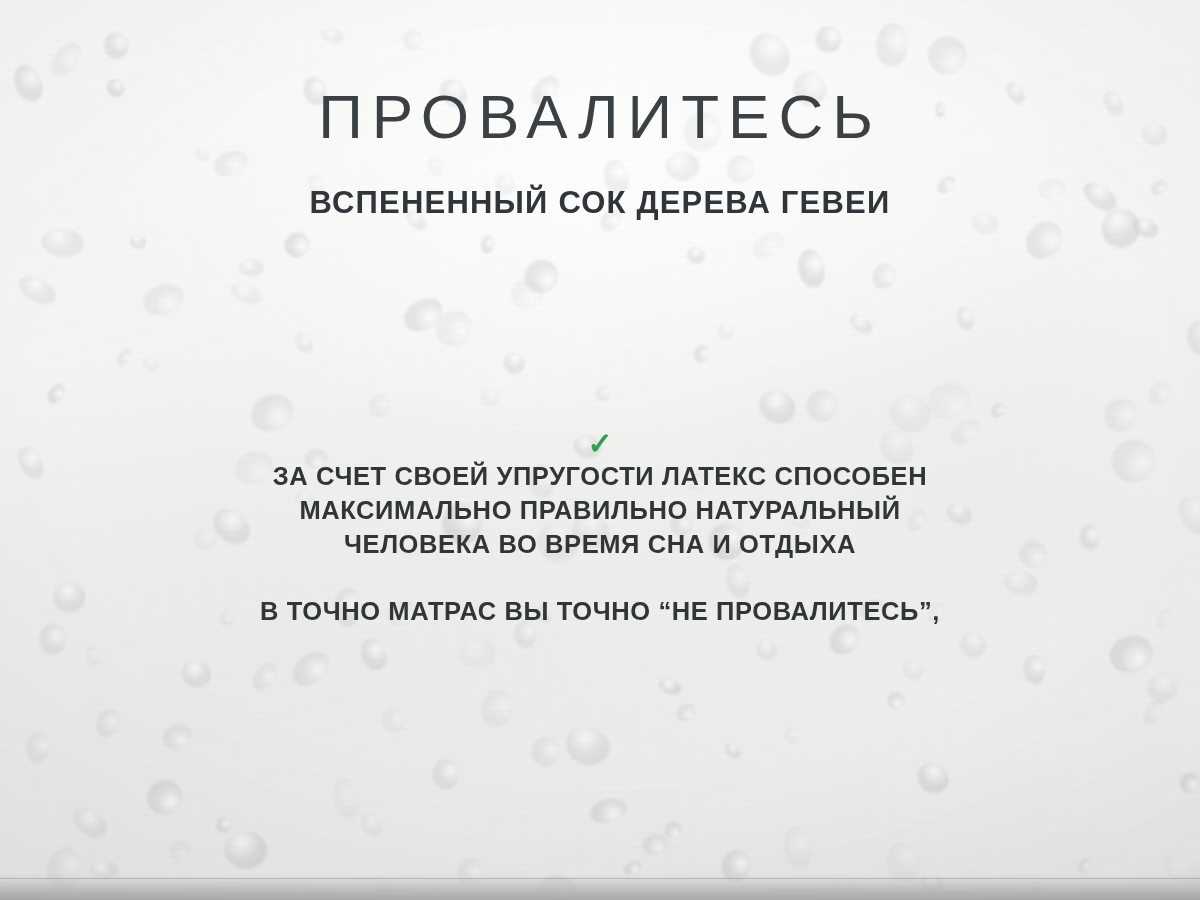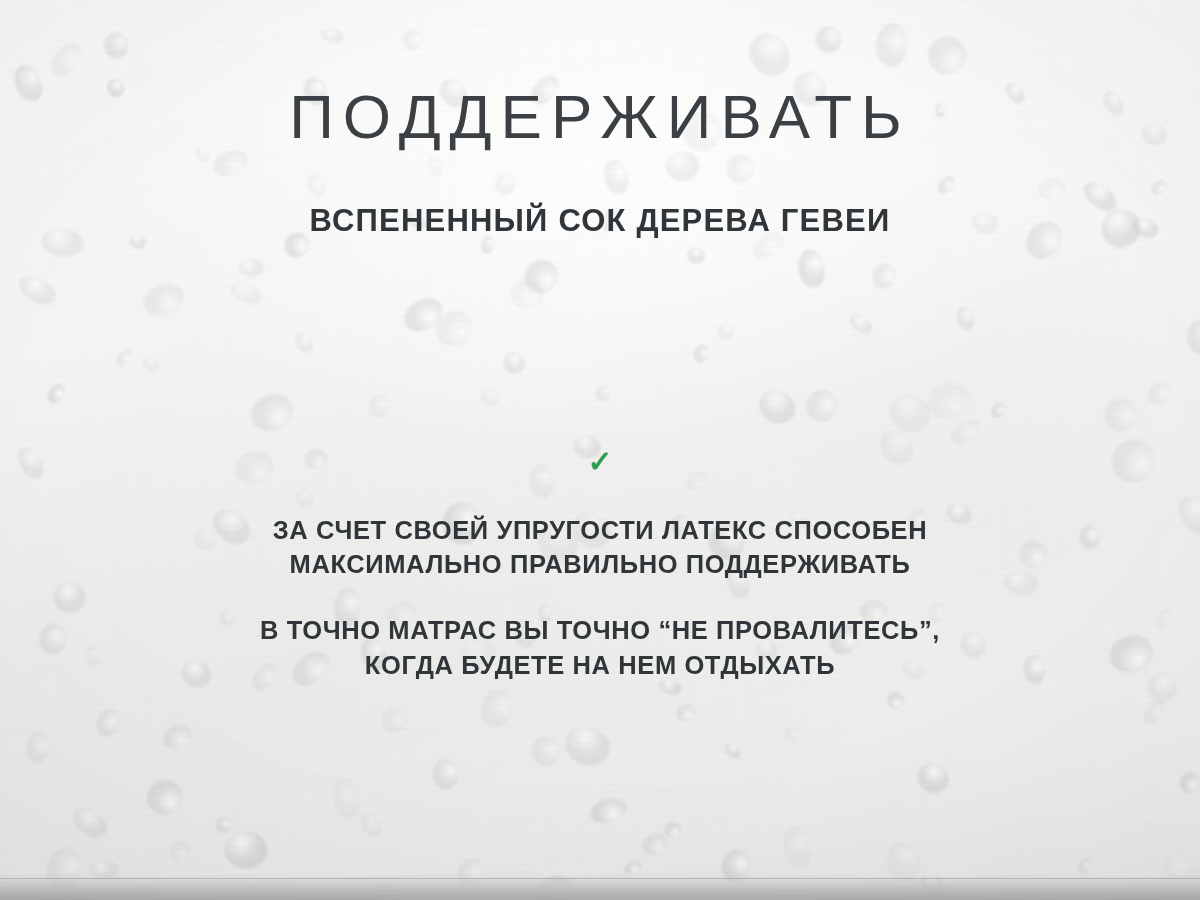--- a/index.html
+++ b/index.html
@@ -98,37 +98,36 @@
   }
   .title-line2 {
     margin-top: 14px;
     font-size: 66px;
     font-weight: 700;
     letter-spacing: 3px;
     color: #2b3236;
     line-height: 1.05;
   }
   .subtitle {
-    margin-top: 54px;
+    margin-top: 36px;
     font-size: 31px;
     font-weight: 700;
     letter-spacing: 1.2px;
     color: #2f3539;
   }
 
   .check {
     margin-top: 208px;
     font-size: 30px;
     line-height: 1;
     color: #2f9e4f;
     font-weight: 700;
   }
 
   .body-block {
-    margin-top: 36px;
     font-size: 25.5px;
     font-weight: 700;
     letter-spacing: .6px;
     line-height: 1.34;
     color: #2f3539;
     max-width: 700px;
   }
   .body-block.second {
     margin-top: 32px;
   }
@@ -302,31 +301,31 @@
       <div class="dimple" style="width: 30px; height: 29.5px; left: 1025.9px; top: 887.7px; opacity: 0.67; transform: rotate(90deg);"></div>
       <div class="dimple" style="width: 14.2px; height: 10.7px; left: 1077.8px; top: 860.6px; opacity: 0.6; transform: rotate(127deg);"></div>
       <div class="dimple" style="width: 39.6px; height: 24.2px; left: 1162.5px; top: 857.7px; opacity: 0.25; transform: rotate(25deg);"></div>
     </div>
   <div class="streaks"></div>
   <div class="bottom-edge"></div>
   <div class="vignette"></div>
 
   <div class="content">
 
-    <div class="title-line1">ПОДДЕРЖИВАТЬ</div>
+    <div class="title-line1">ПРОВАЛИТЕСЬ</div>
 
 
     <div class="subtitle">ВСПЕНЕННЫЙ СОК ДЕРЕВА ГЕВЕИ</div>
 
     <div class="check">✓</div>
 
     <div class="body-block">
       <span class="body-line">ЗА СЧЕТ СВОЕЙ УПРУГОСТИ ЛАТЕКС СПОСОБЕН</span>
-      <span class="body-line">МАКСИМАЛЬНО ПРАВИЛЬНО ПОДДЕРЖИВАТЬ</span>
+      <span class="body-line">МАКСИМАЛЬНО ПРАВИЛЬНО НАТУРАЛЬНЫЙ</span>
+      <span class="body-line">ЧЕЛОВЕКА ВО ВРЕМЯ СНА И ОТДЫХА</span>
     </div>
 
     <div class="body-block second">
       <span class="body-line">В ТОЧНО МАТРАС ВЫ ТОЧНО “НЕ ПРОВАЛИТЕСЬ”,</span>
-      <span class="body-line">КОГДА БУДЕТЕ НА НЕМ ОТДЫХАТЬ</span>
     </div>
 
   </div>
 </div>
 
 </body></html>

